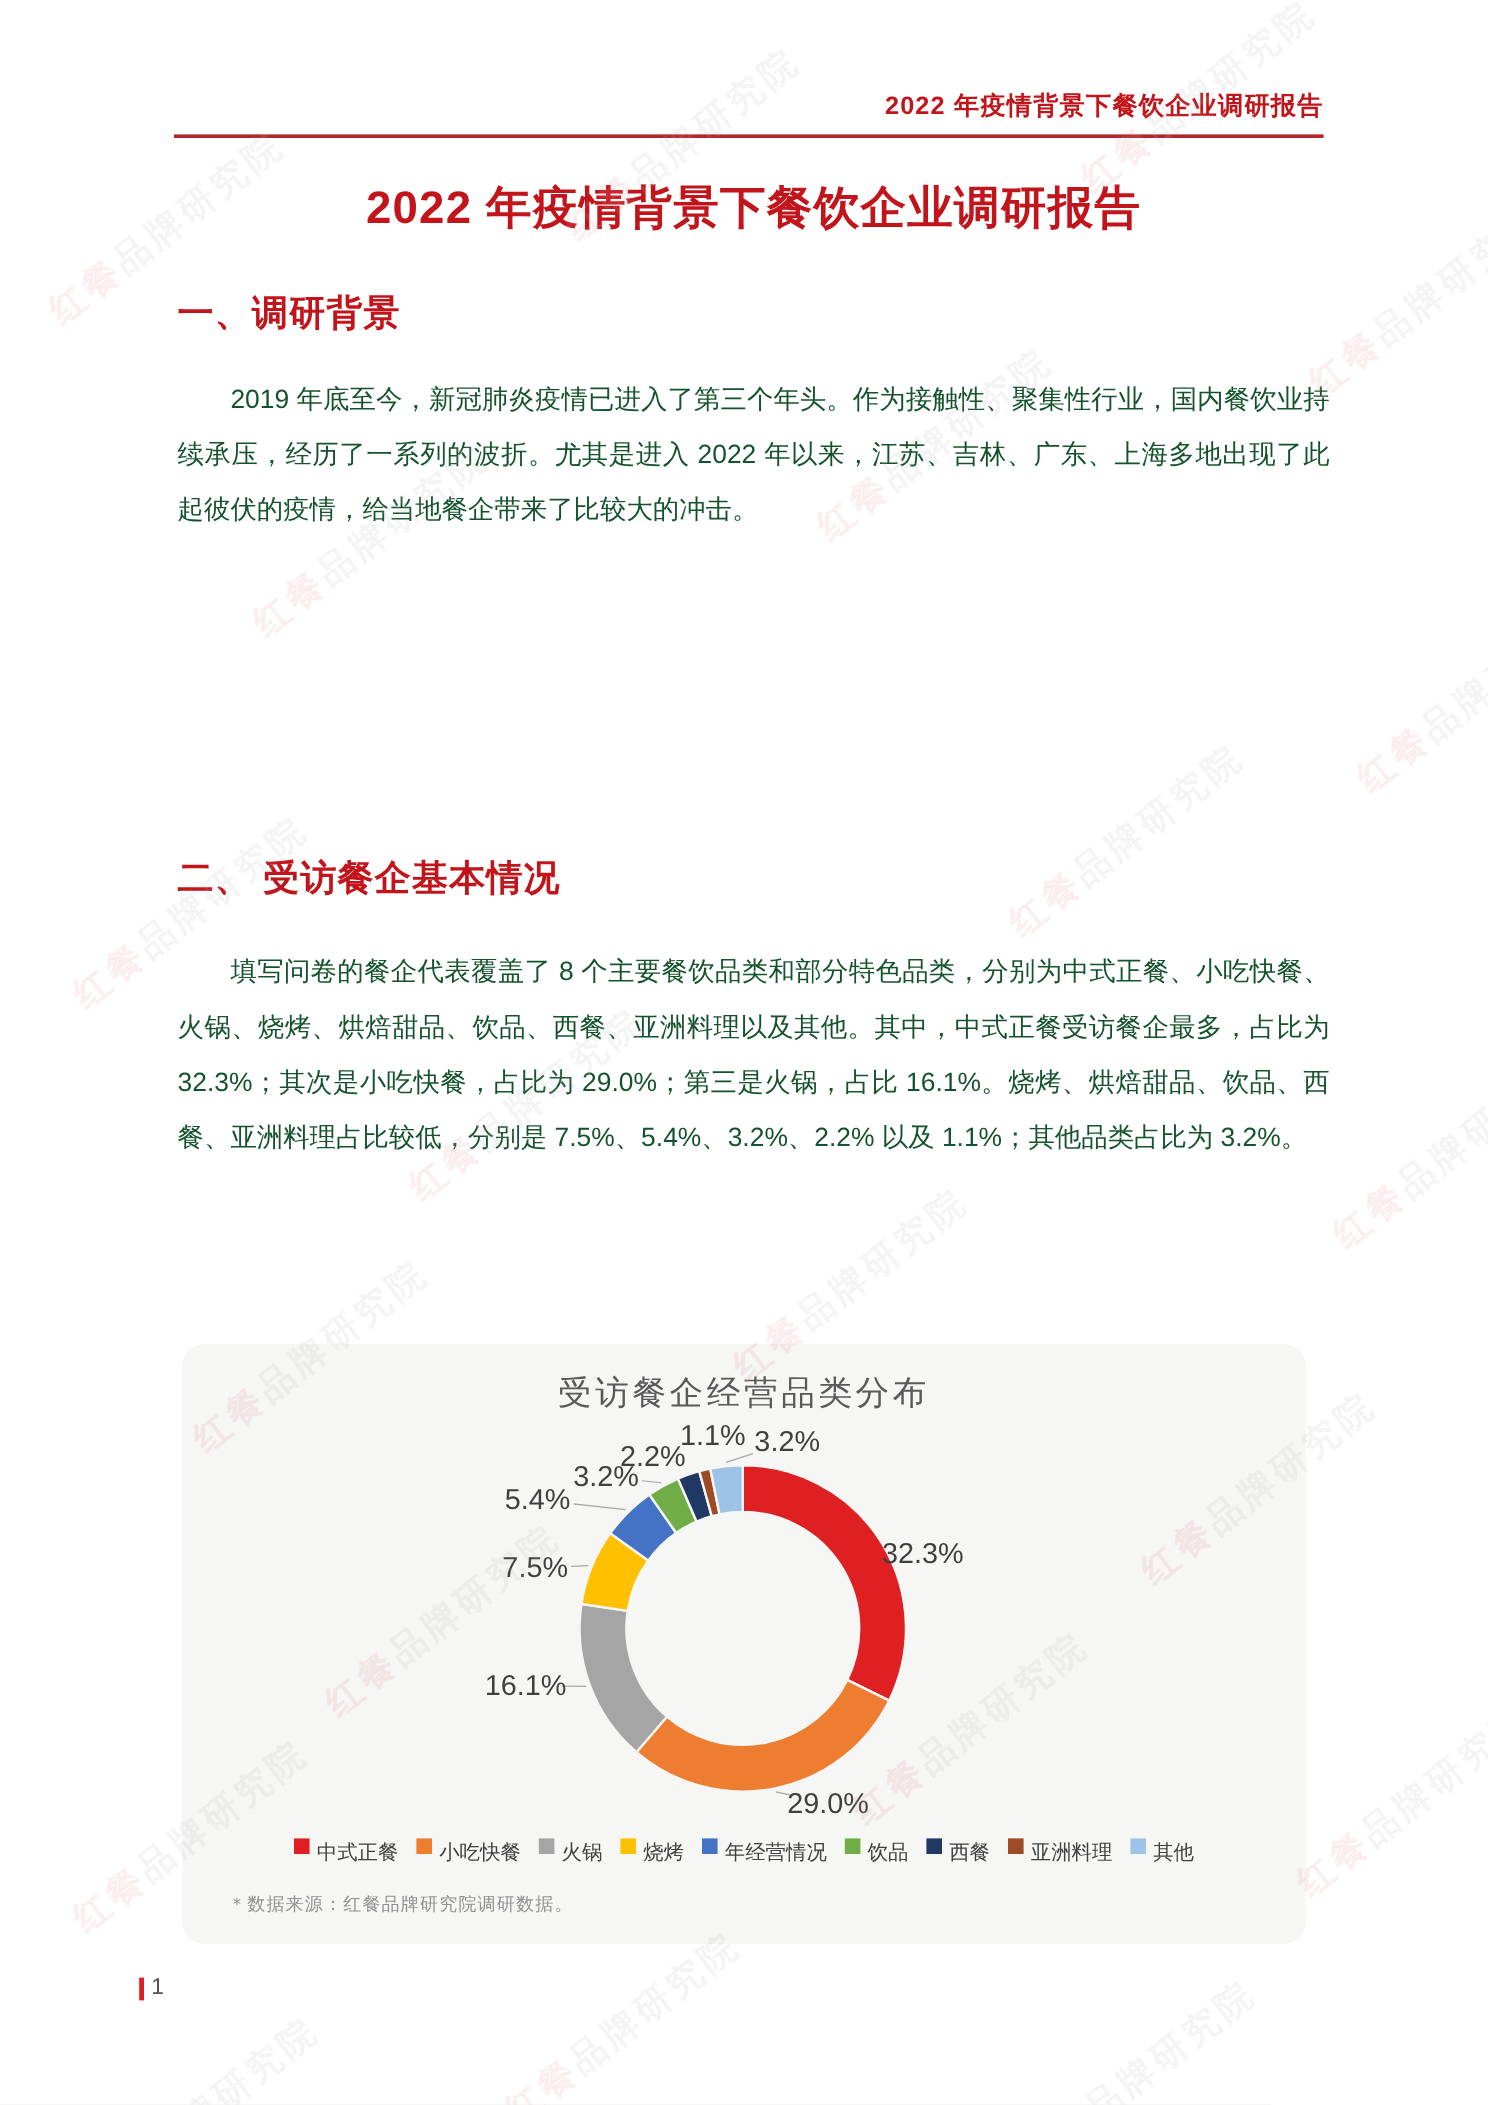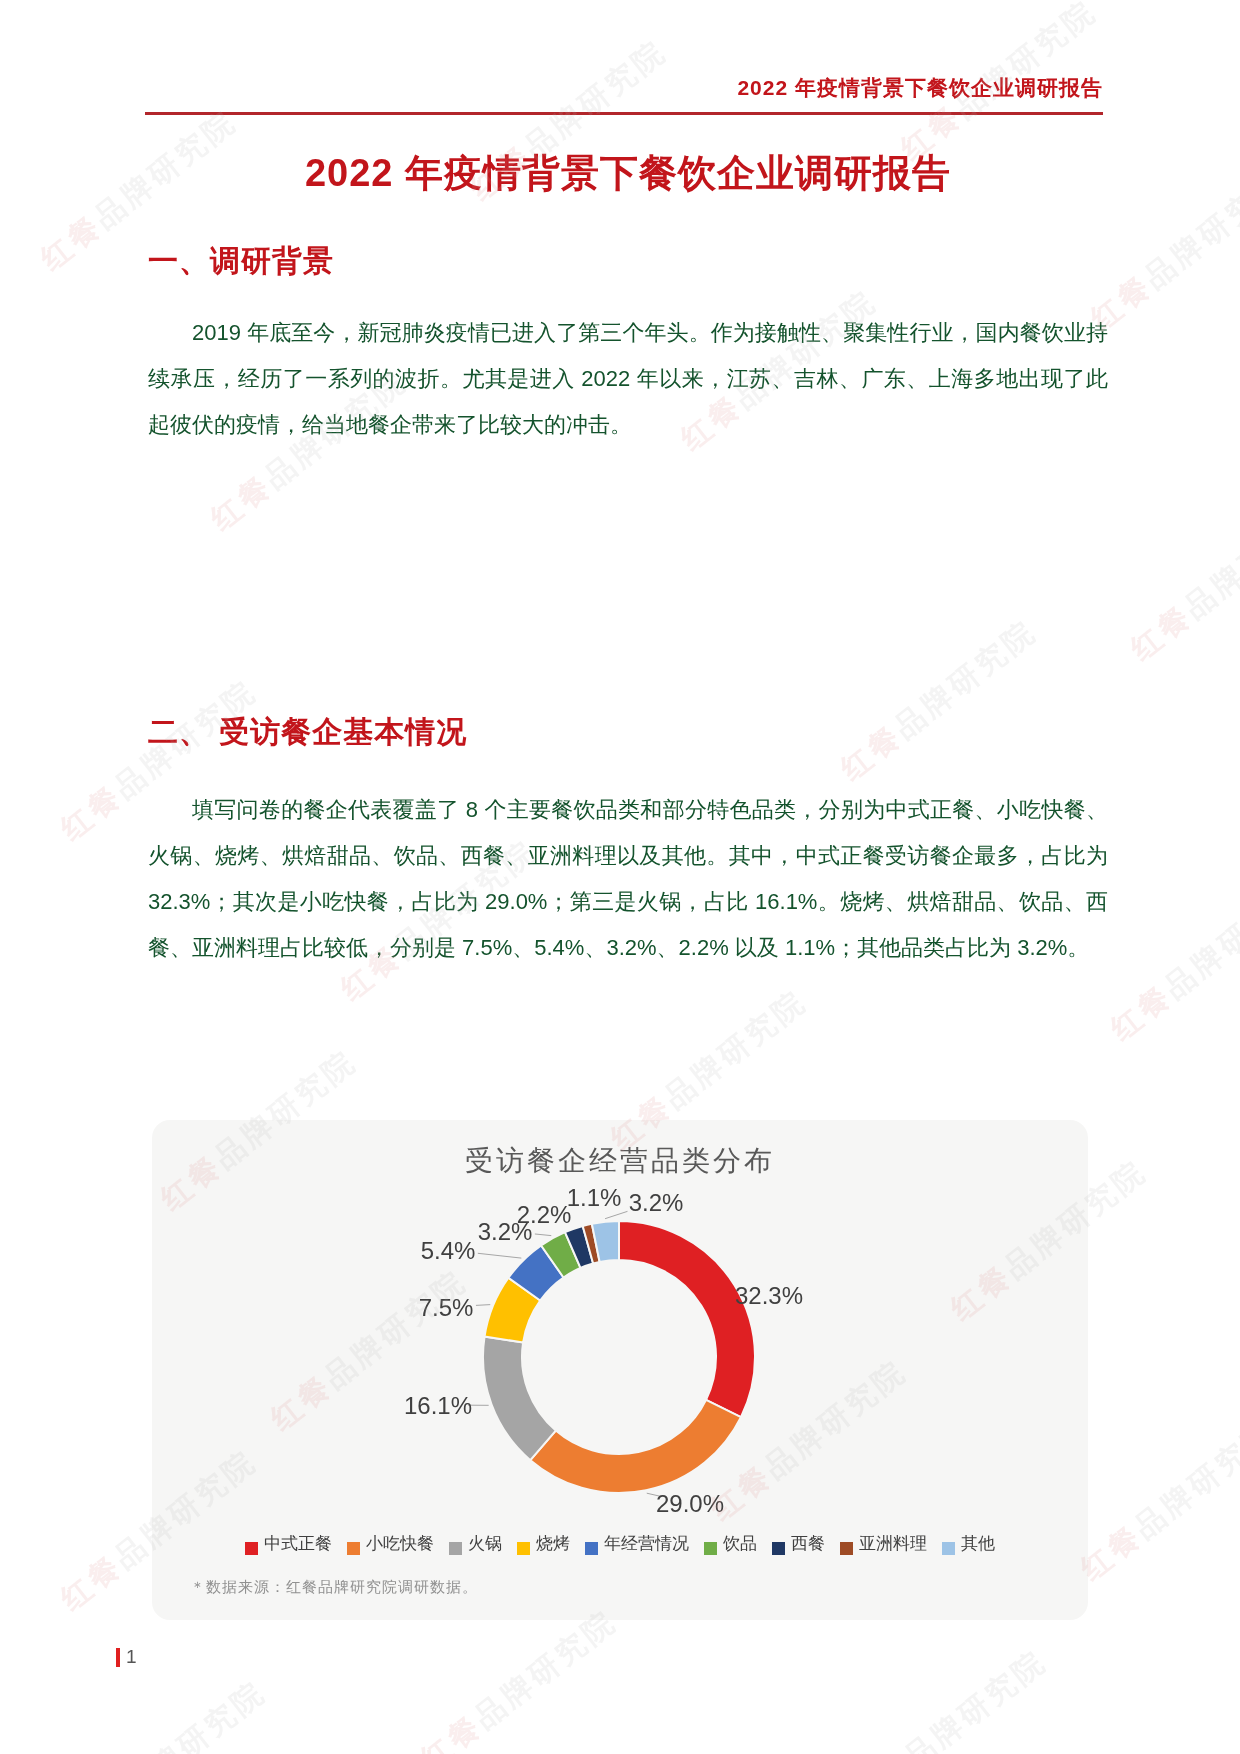--- a/index.html
+++ b/index.html
@@ -36,21 +36,21 @@
   
   .chart-card{position:absolute;top:1120px;left:152px;width:936px;height:500px;
     background:#f6f6f5;border-radius:18px;z-index:2;}
   .chart-title{position:absolute;top:22px;left:0;width:100%;text-align:center;
     font-size:28px;color:#595959;letter-spacing:3px;}
   .chart-svg{position:absolute;top:0;left:0;}
   .chart-svg text{font-family:"Liberation Sans","DejaVu Sans",sans-serif;
     font-size:24px;fill:#404040;}
   .legend{position:absolute;top:412px;left:0;width:100%;
     display:flex;justify-content:center;align-items:center;gap:15px;}
-  .legend-item{display:flex;align-items:flex-end;gap:6px;
+  .legend-item{display:flex;align-items:flex-start;gap:6px;
     font-size:17px;color:#404040;}
   .legend-swatch{width:13px;height:13px;display:inline-block;flex:0 0 auto;}
   .chart-note{position:absolute;top:458px;left:38px;
     font-size:15px;color:#909090;letter-spacing:1px;text-align:center;}
   
   .page-no{position:absolute;top:1646px;left:116px;z-index:2;
     display:flex;align-items:center;gap:6px;font-size:19px;color:#555;}
   .page-no-bar{width:4px;height:19px;background:#e02020;display:inline-block;}
 </style>
 </head>

